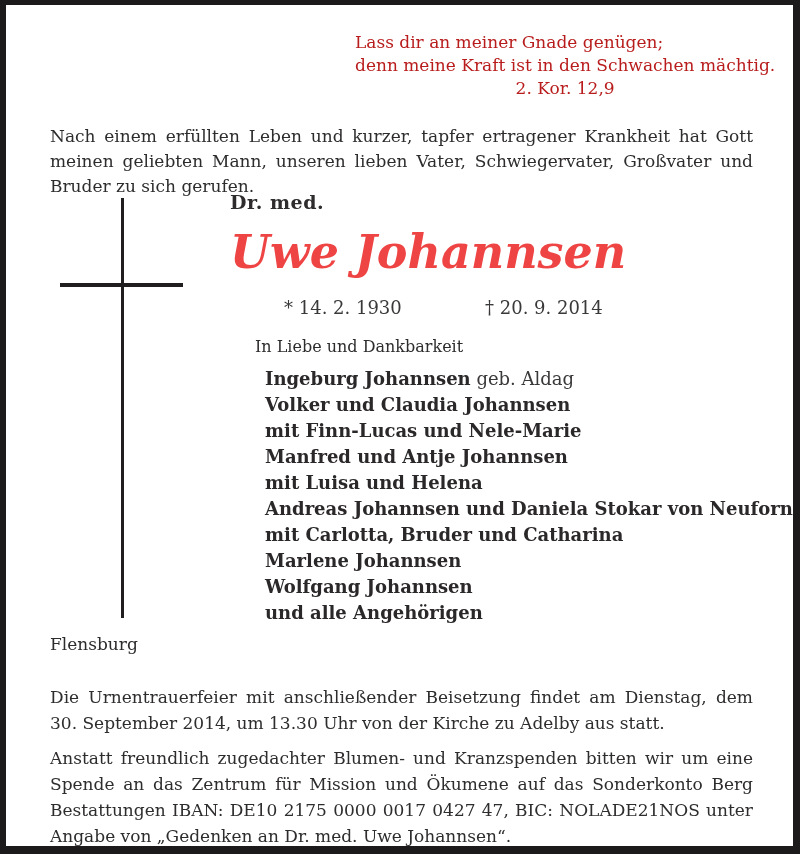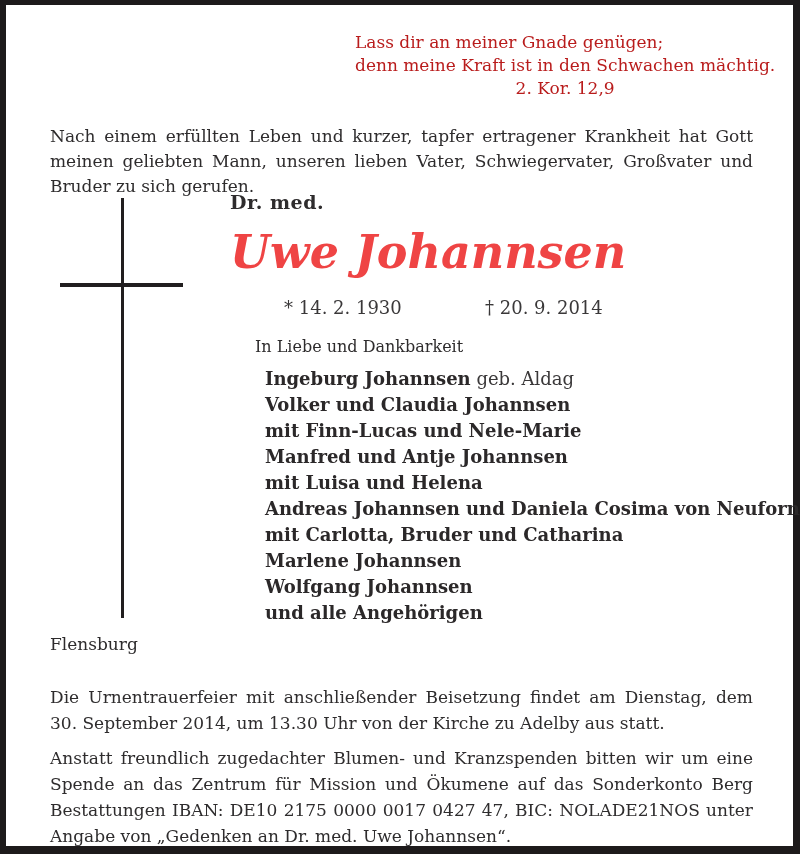--- a/index.html
+++ b/index.html
@@ -157,21 +157,21 @@
   <div class="death-date">† 20. 9. 2014</div>
 
   <div class="mourning-lead">In Liebe und Dankbarkeit</div>
 
   <div class="mourners">
     <div><span>Ingeburg Johannsen</span><span class="suffix"> geb. Aldag</span></div>
     <div><span>Volker und Claudia Johannsen</span></div>
     <div><span>mit Finn-Lucas und Nele-Marie</span></div>
     <div><span>Manfred und Antje Johannsen</span></div>
     <div><span>mit Luisa und Helena</span></div>
-    <div><span>Andreas Johannsen und Daniela Cosima von Neuforn</span></div>
+    <div><span>Andreas Johannsen und Daniela Stokar von Neuforn</span></div>
     <div><span>mit Carlotta, Bruder und Catharina</span></div>
     <div><span>Marlene Johannsen</span></div>
     <div><span>Wolfgang Johannsen</span></div>
     <div><span>und alle Angehörigen</span></div>
   </div>
 
   <div class="place">Flensburg</div>
 
   <p class="ceremony">Die Urnentrauerfeier mit anschließender Beisetzung findet am Dienstag, dem 30. September 2014, um 13.30 Uhr von der Kirche zu Adelby aus statt.</p>
 

